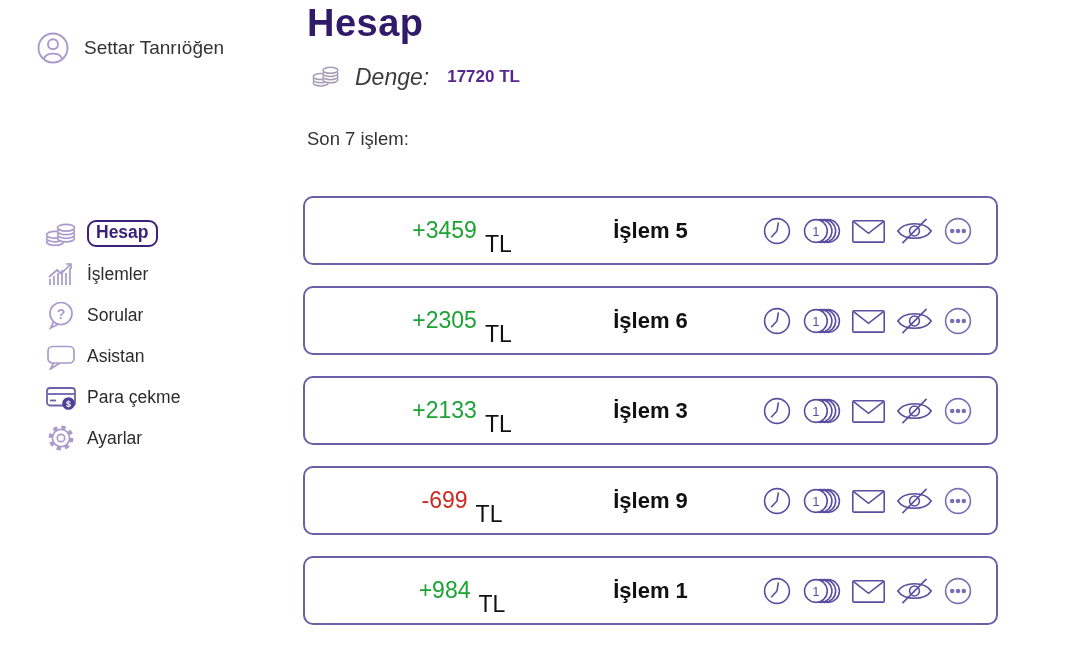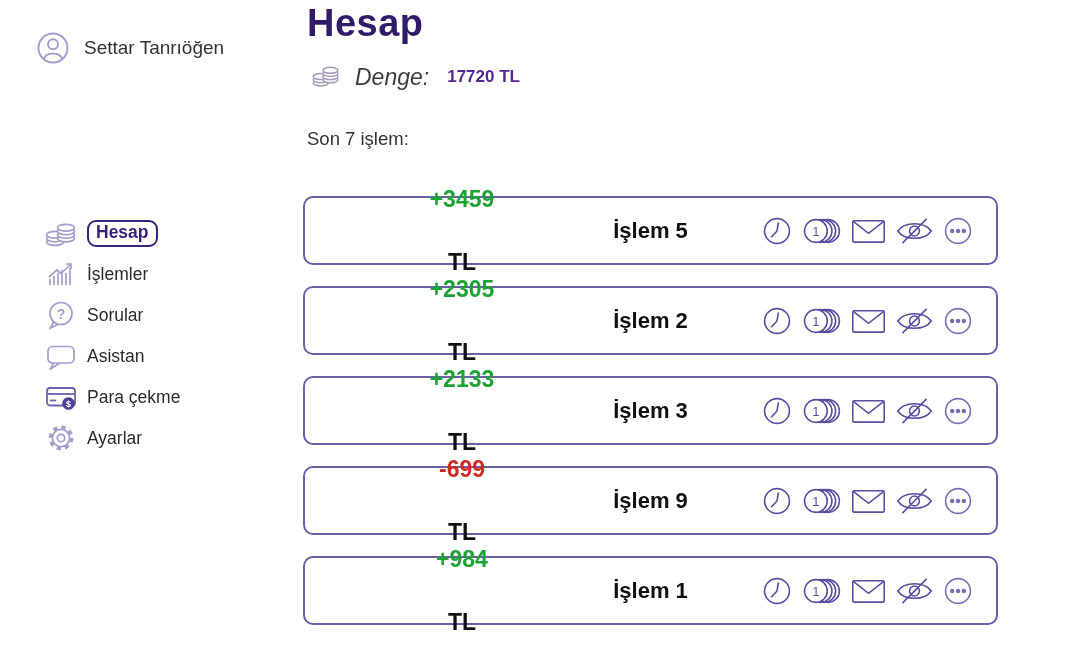--- a/index.html
+++ b/index.html
@@ -66,21 +66,21 @@
   
   .rows{position:absolute;left:303px;top:196px;width:695px;}
   .row{
     position:relative;height:69px;margin-bottom:21px;
     border:2px solid var(--row-border);border-radius:10px;
     background:#fff;
   }
   .amount-block{
     position:absolute;left:68px;top:0;height:100%;width:178px;
     display:flex;align-items:center;justify-content:center;gap:8px;
-    font-size:23px;font-weight:700;flex-direction:column;
+    font-size:23px;font-weight:400;
   }
   .amount[data-dir="positive"]{color:var(--positive);}
   .amount[data-dir="negative"]{color:var(--negative);}
   .currency{color:#111;margin-top:28px;}
   .row-label{
     position:absolute;left:50%;top:0;height:100%;transform:translateX(-50%);
     display:flex;align-items:center;
     font-size:22px;font-weight:700;color:#111;white-space:nowrap;
   }
   .row-actions{
@@ -237,21 +237,21 @@
       <circle cx="23.2" cy="17" r="2.4" fill="#7a6fb5" stroke="none"></circle>
     </svg>
   </span>
 </div>
   </div>
   <div class="row">
     <div class="amount-block">
       <span class="amount" data-dir="positive">+2305</span>
       <span class="currency">TL</span>
     </div>
-    <div class="row-label">İşlem 2</div>
+    <div class="row-label">İşlem 6</div>
     <div class="row-actions">
   <span class="action-icon">
     <svg width="32" height="32" viewBox="0 0 34 34" fill="none" stroke="#5a4da0" stroke-width="1.7">
       <circle cx="17" cy="17" r="13.2"></circle>
       <path d="M17 17 L18.5 7.8"></path>
       <path d="M17 17 L10.8 23.6"></path>
     </svg>
   </span>
   <span class="action-icon">
     <svg width="41" height="32" viewBox="0 0 44 34" fill="none" stroke="#5a4da0" stroke-width="1.7">

